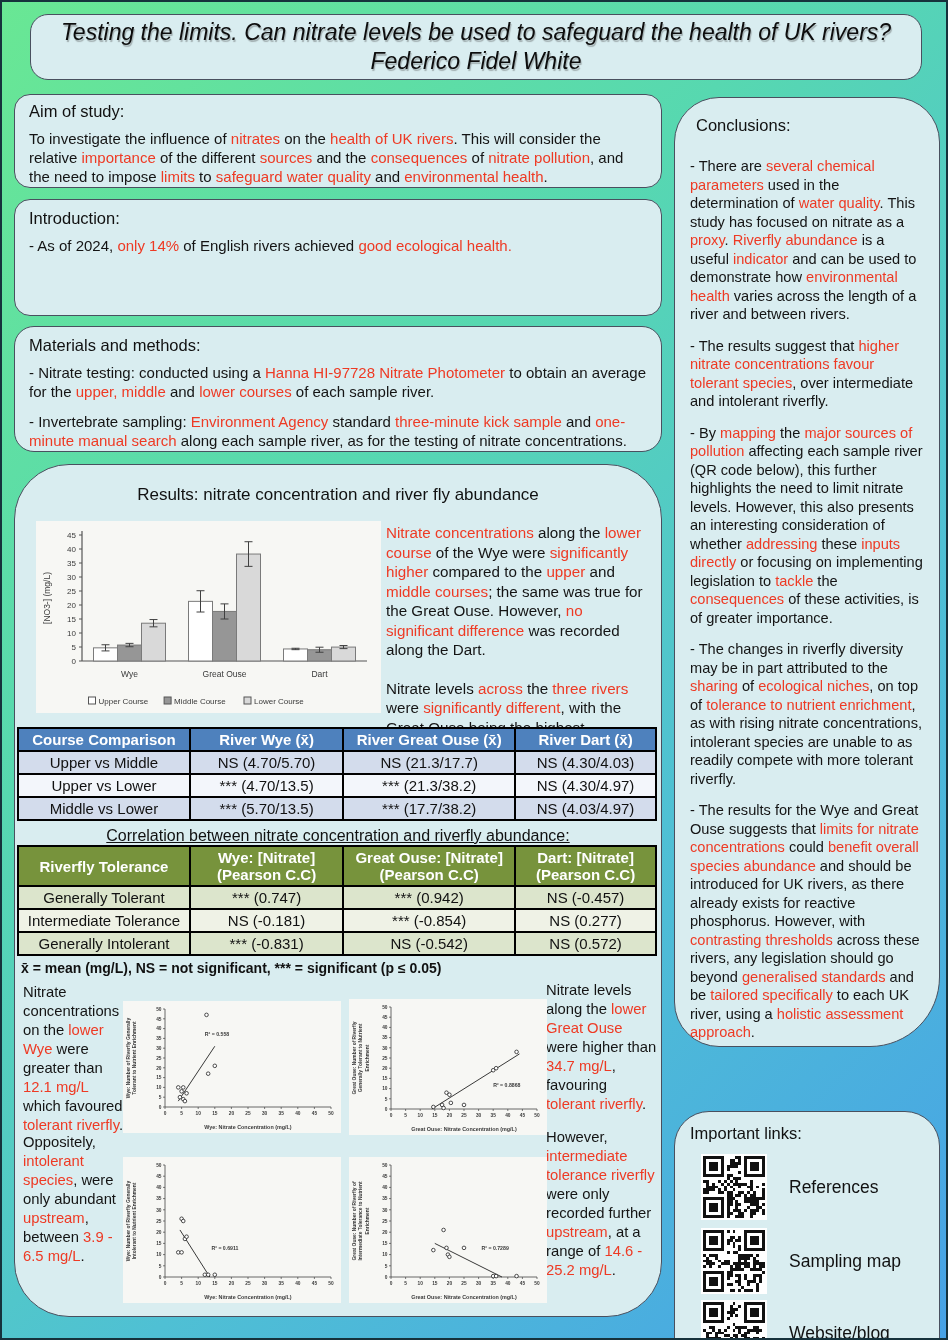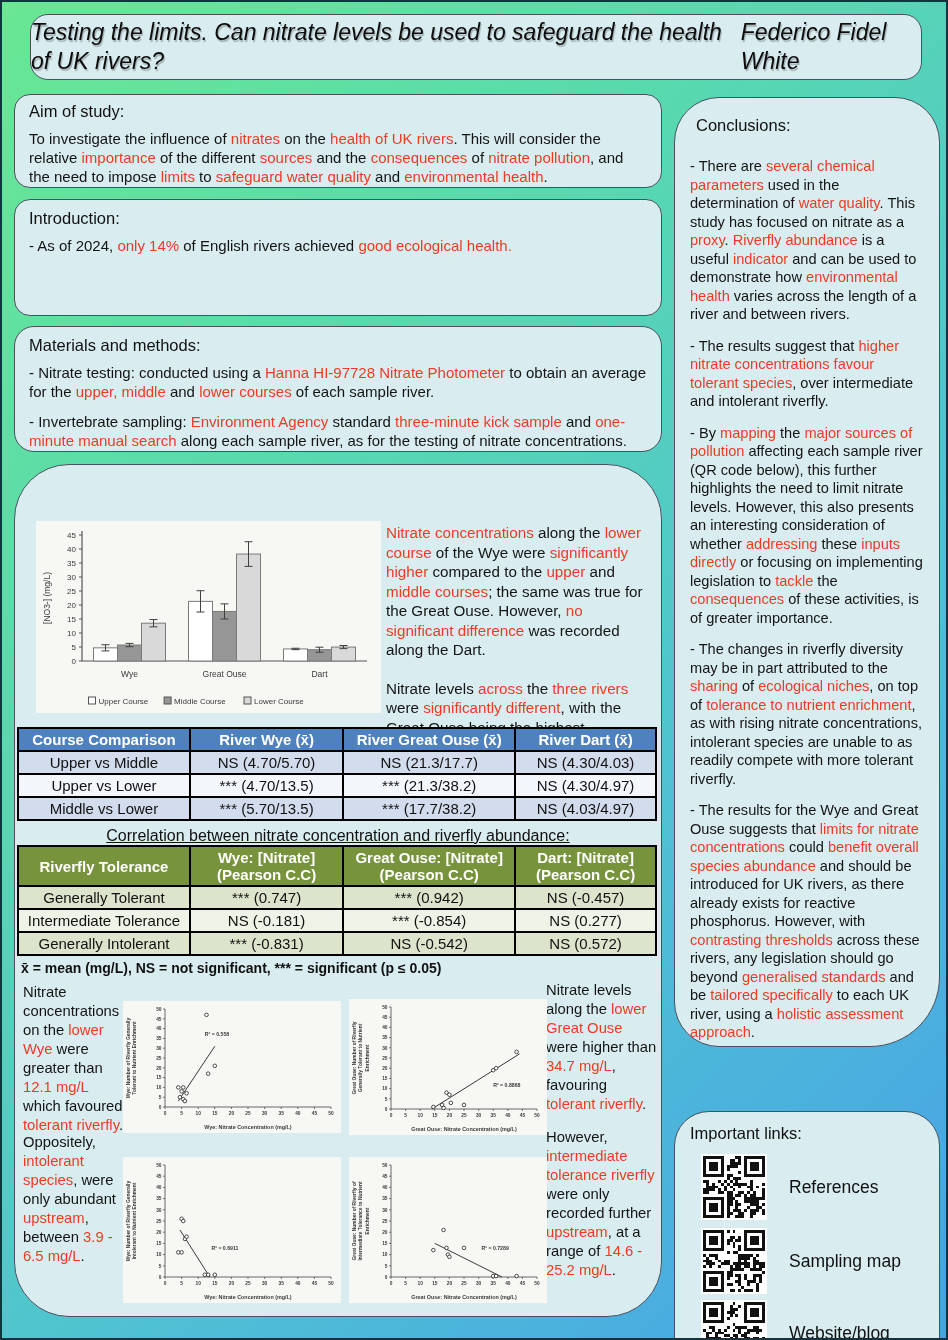--- a/index.html
+++ b/index.html
@@ -6,21 +6,21 @@
   body{font-family:"Liberation Sans", sans-serif;}
   .page{position:relative;width:948px;height:1340px;box-sizing:border-box;overflow:hidden;
     background:linear-gradient(135deg,#69e794 0%,#57d8b0 35%,#4fc0d4 65%,#47a2e6 100%);
     border:2px solid #16323c;}
   .card{position:absolute;background:#d9edf0;border:1.5px solid #49505f;box-sizing:border-box;}
   .hl{color:#ee3a24;}
   .h{font-size:16.5px;color:#111;margin:0 0 8px 0;}
   p.body{font-size:15px;line-height:19px;color:#141414;margin:0;}
 
   .title-card{left:28px;top:12px;width:892px;height:66px;border-radius:18px;
-    display:flex;justify-content:center;align-items:center;}
+    display:flex;flex-direction:column;justify-content:center;align-items:center;}
   .title-line{font-style:italic;font-size:23px;color:#0d0d0d;line-height:29px;
     text-shadow:1px 1.5px 1px rgba(60,60,60,0.35);}
 
   .aim-card{left:12px;top:92px;width:648px;height:94px;border-radius:16px;padding:7px 14px;}
   .intro-card{left:12px;top:197px;width:648px;height:117px;border-radius:16px;padding:9px 14px;}
   .intro-card p.body{margin-bottom:11px;}
   .methods-card{left:12px;top:324px;width:648px;height:126px;border-radius:20px;padding:9px 14px;}
   .methods-card p.body{margin-bottom:11px;}
 
   .results-card{left:12px;top:462px;width:648px;height:853px;border-radius:55px;}
@@ -83,20 +83,21 @@
     <p class="body">- As of 2024, <span class="hl">only 14%</span> of English rivers achieved <span class="hl">good ecological health.</span></p>
   </div>
 
   <div class="card methods-card">
     <div class="h">Materials and methods:</div>
     <p class="body">- Nitrate testing: conducted using a <span class="hl">Hanna HI-97728 Nitrate Photometer</span> to obtain an average for the <span class="hl">upper, middle</span> and <span class="hl">lower courses</span> of each sample river.</p>
     <p class="body">- Invertebrate sampling: <span class="hl">Environment Agency</span> standard <span class="hl">three-minute kick sample</span> and <span class="hl">one-minute manual search</span> along each sample river, as for the testing of nitrate concentrations.</p>
   </div>
 
   <div class="card results-card">
+    <div class="results-heading">Results: nitrate concentration and river fly abundance</div>
 
     <div class="plot-panel" id="barchart"><svg viewBox="0 0 345 192" width="345" height="192">
           <line x1="43" y1="140" x2="46" y2="140" stroke="#555" stroke-width="1"></line>
           <text x="40" y="143" font-size="8" text-anchor="end" fill="#3a3a3a" font-family="&quot;Liberation Sans&quot;, sans-serif">0</text>
           <line x1="43" y1="126" x2="46" y2="126" stroke="#555" stroke-width="1"></line>
           <text x="40" y="129" font-size="8" text-anchor="end" fill="#3a3a3a" font-family="&quot;Liberation Sans&quot;, sans-serif">5</text>
           <line x1="43" y1="112" x2="46" y2="112" stroke="#555" stroke-width="1"></line>
           <text x="40" y="115" font-size="8" text-anchor="end" fill="#3a3a3a" font-family="&quot;Liberation Sans&quot;, sans-serif">10</text>
           <line x1="43" y1="98" x2="46" y2="98" stroke="#555" stroke-width="1"></line>
           <text x="40" y="101" font-size="8" text-anchor="end" fill="#3a3a3a" font-family="&quot;Liberation Sans&quot;, sans-serif">15</text>

